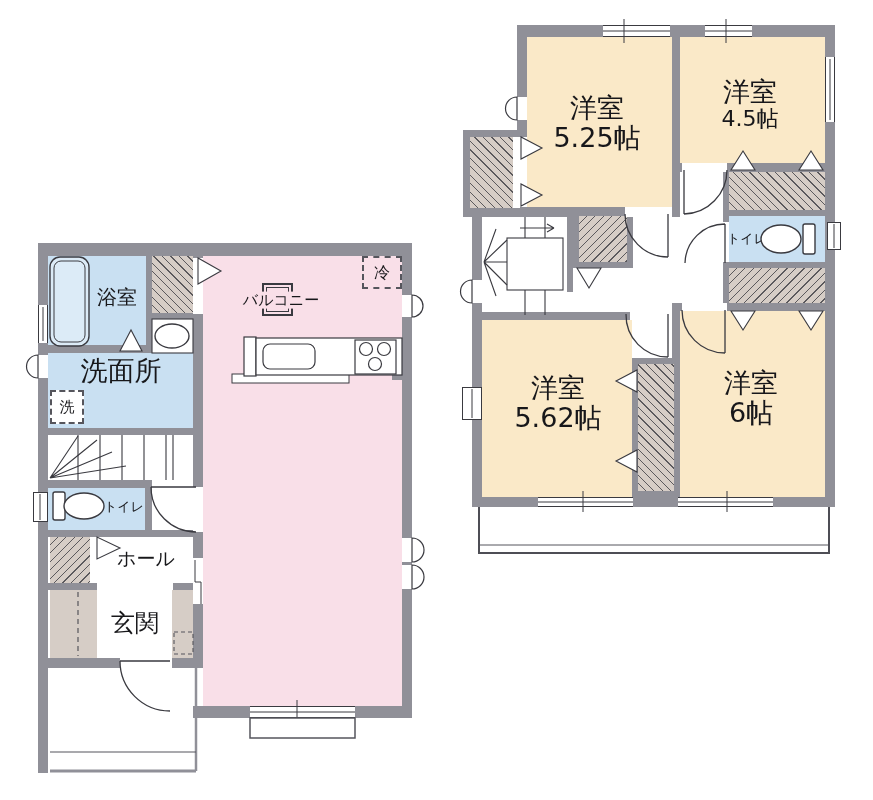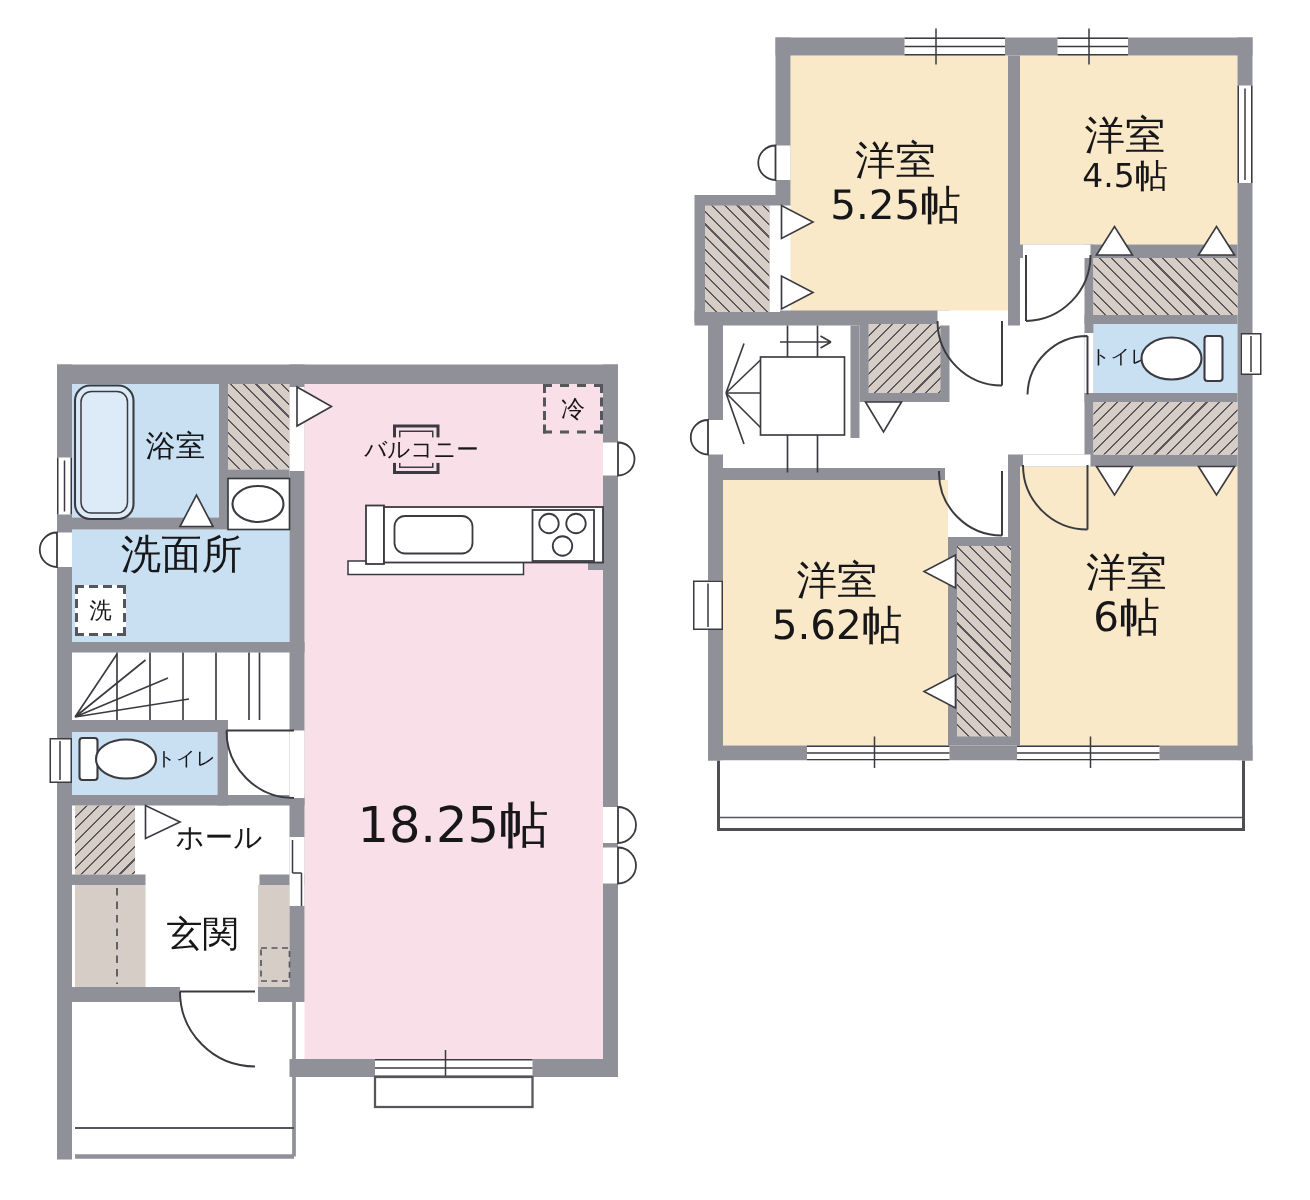--- a/index.html
+++ b/index.html
@@ -124,21 +124,20 @@
   <div class="ufs" style="left:262px;top:283px;width:31px;height:33px">
       <div></div>
     </div>
 
   <div class="lbl" style="left:117px;top:297px;font-size:20px">浴室</div>
   <div class="lbl" style="left:121px;top:371px;font-size:27px">洗面所</div>
   <div class="lbl" style="left:124px;top:507px;font-size:13px">トイレ</div>
   <div class="lbl" style="left:146px;top:559px;font-size:19px">ホール</div>
   <div class="lbl" style="left:135px;top:623px;font-size:24px">玄関</div>
   <div class="lbl" style="left:302px;top:551px">
-    <span style="display:block;font-size:33px">18.25帖</span>
   </div>
   <div class="lbl" style="left:281px;top:300px;font-size:15px;background:#F9DFE8;padding:0 1px">バルコニー</div>
 
   <div class="lbl" style="left:597px;top:123px">
     <span style="display:block;font-size:27px">洋室</span>
     <span style="display:block;font-size:27px">5.25帖</span>
   </div>
   <div class="lbl" style="left:750px;top:104px">
     <span style="display:block;font-size:27px">洋室</span>
     <span style="display:block;font-size:22px">4.5帖</span>

